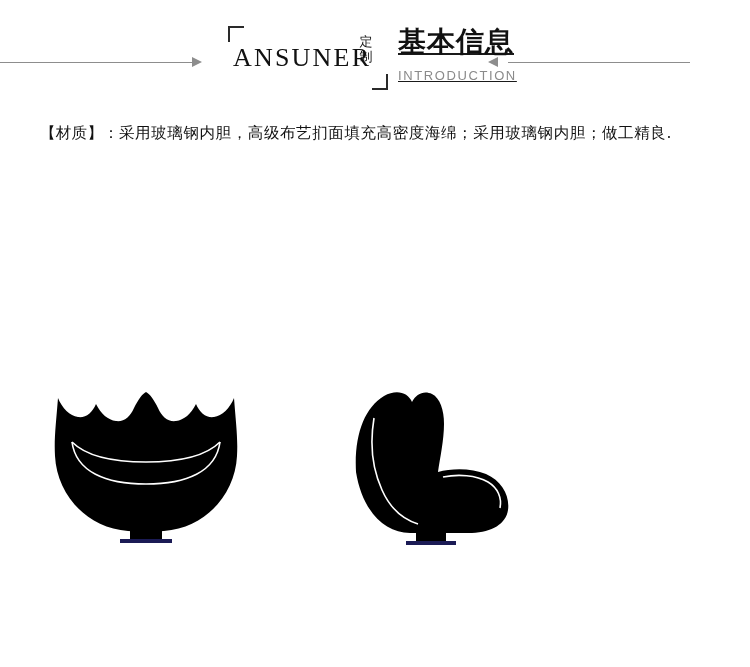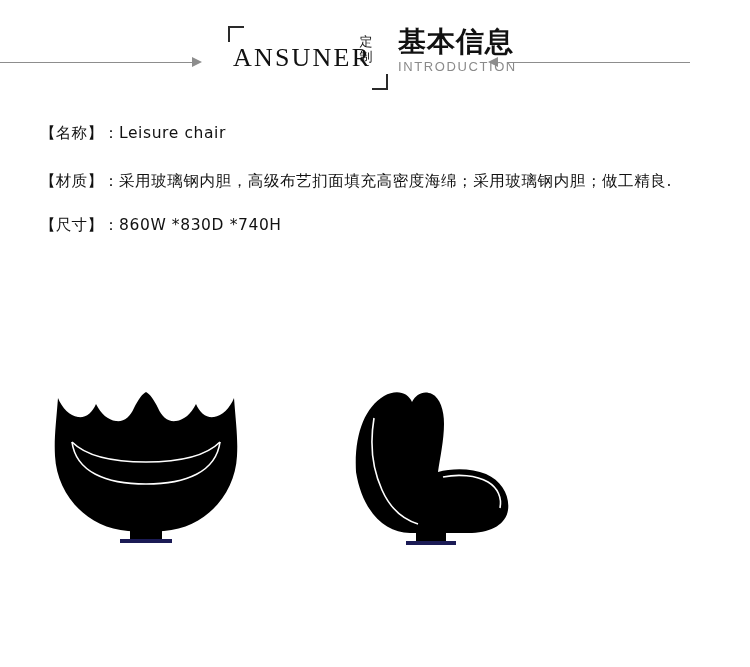--- a/index.html
+++ b/index.html
@@ -77,30 +77,32 @@
     color: #111;
     font-family: "DejaVu Sans", sans-serif;
     text-align: center;
   }
 
   .titleblock {
     position: absolute;
     left: 398px;
     top: 25px;
     width: 220px;
+    text-decoration: underline;
   }
   .title-cn {
     font-size: 28px;
     font-weight: bold;
     color: #111;
     letter-spacing: 1px;
     font-family: "DejaVu Sans", sans-serif;
     line-height: 34px;
   }
   .title-en {
+    margin-top: 9px;
     font-size: 13px;
     color: #8a8a8a;
     letter-spacing: 1.6px;
     font-family: "Liberation Sans", sans-serif;
   }
 
   
   .specs {
     position: absolute;
     left: 40px;
@@ -151,28 +153,22 @@
       <div class="brandsuffix">定制</div>
     </div>
 
     <div class="titleblock">
       <div class="title-cn">基本信息</div>
       <div class="title-en">INTRODUCTION</div>
     </div>
   </div>
 
   <div class="specs">
-    <div class="spec-row">
-      <span class="label">【名称】：</span><span class="value">Leisure chair</span>
-    </div>
     <div class="spec-row material">
       <span class="label">【材质】：</span><span class="value">采用玻璃钢内胆，高级布艺扪面填充高密度海绵；采用玻璃钢内胆；做工精良.</span>
-    </div>
-    <div class="spec-row">
-      <span class="label">【尺寸】：</span><span class="value">860W *830D *740H</span>
     </div>
   </div>
 
   <div class="drawings">
 
     <div class="fig front">
       <svg width="200" height="180" viewBox="0 0 200 180">
         <path fill="#000000" d="M12,22
           C10,48 8,62 9,80
           C11,118 40,152 82,155

